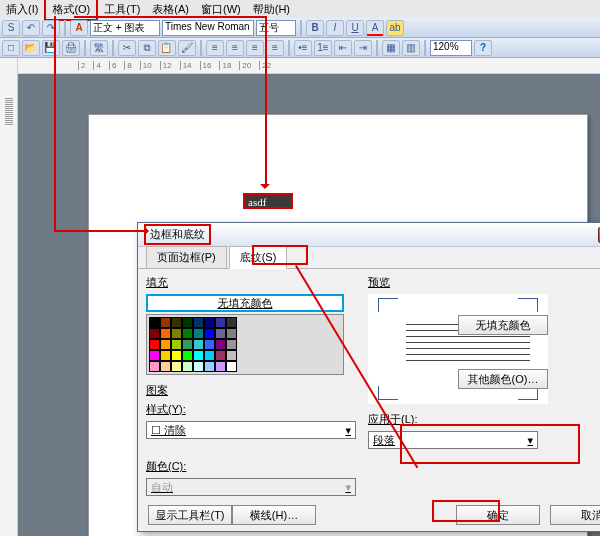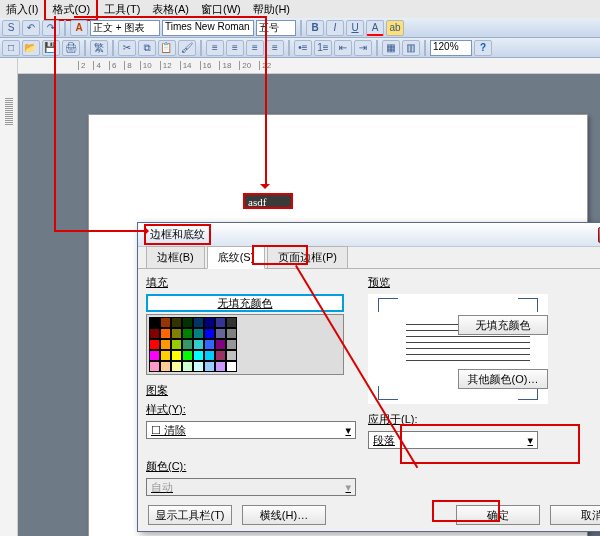--- a/index.html
+++ b/index.html
@@ -164,23 +164,22 @@
 </div>
 
 <div class="sel-text">asdf</div>
 
 <div class="dialog">
   <div class="dlg-title">
     <span class="ttxt">边框和底纹</span>
     <div class="dlg-close">X</div>
   </div>
   <div class="dlg-tabs">
-    <div class="tab">边框(B)</div>
+    <div class="tab">页面边框(P)</div>
     <div class="tab active">底纹(S)</div>
-    <div class="tab">页面边框(P)</div>
   </div>
   <div class="dlg-body">
     <div class="dlg-left">
       <div class="group-lbl">填充</div>
       <div class="nofill">无填充颜色</div>
       <div class="swatches">
         <div class="srow">
           <div class="sw" style="background:#000"></div>
             <div class="sw" style="background:#993300"></div>
             <div class="sw" style="background:#333300"></div>
@@ -269,21 +268,21 @@
             <span>▾</span>
           </div>
       </div>
     </div>
   </div>
   <div class="sidebtns">
     <button class="smallbtn">无填充颜色</button>
     <button class="smallbtn">其他颜色(O)…</button>
   </div>
   <div class="dlg-foot">
-    <div style="display:flex;gap:10px">
+    <div style="display:flex;gap:0">
       <button class="footbtn">显示工具栏(T)</button>
       <button class="footbtn">横线(H)…</button>
     </div>
     <div class="footright">
       <button class="footbtn">确定</button>
       <button class="footbtn">取消</button>
     </div>
   </div>
 </div>
 

